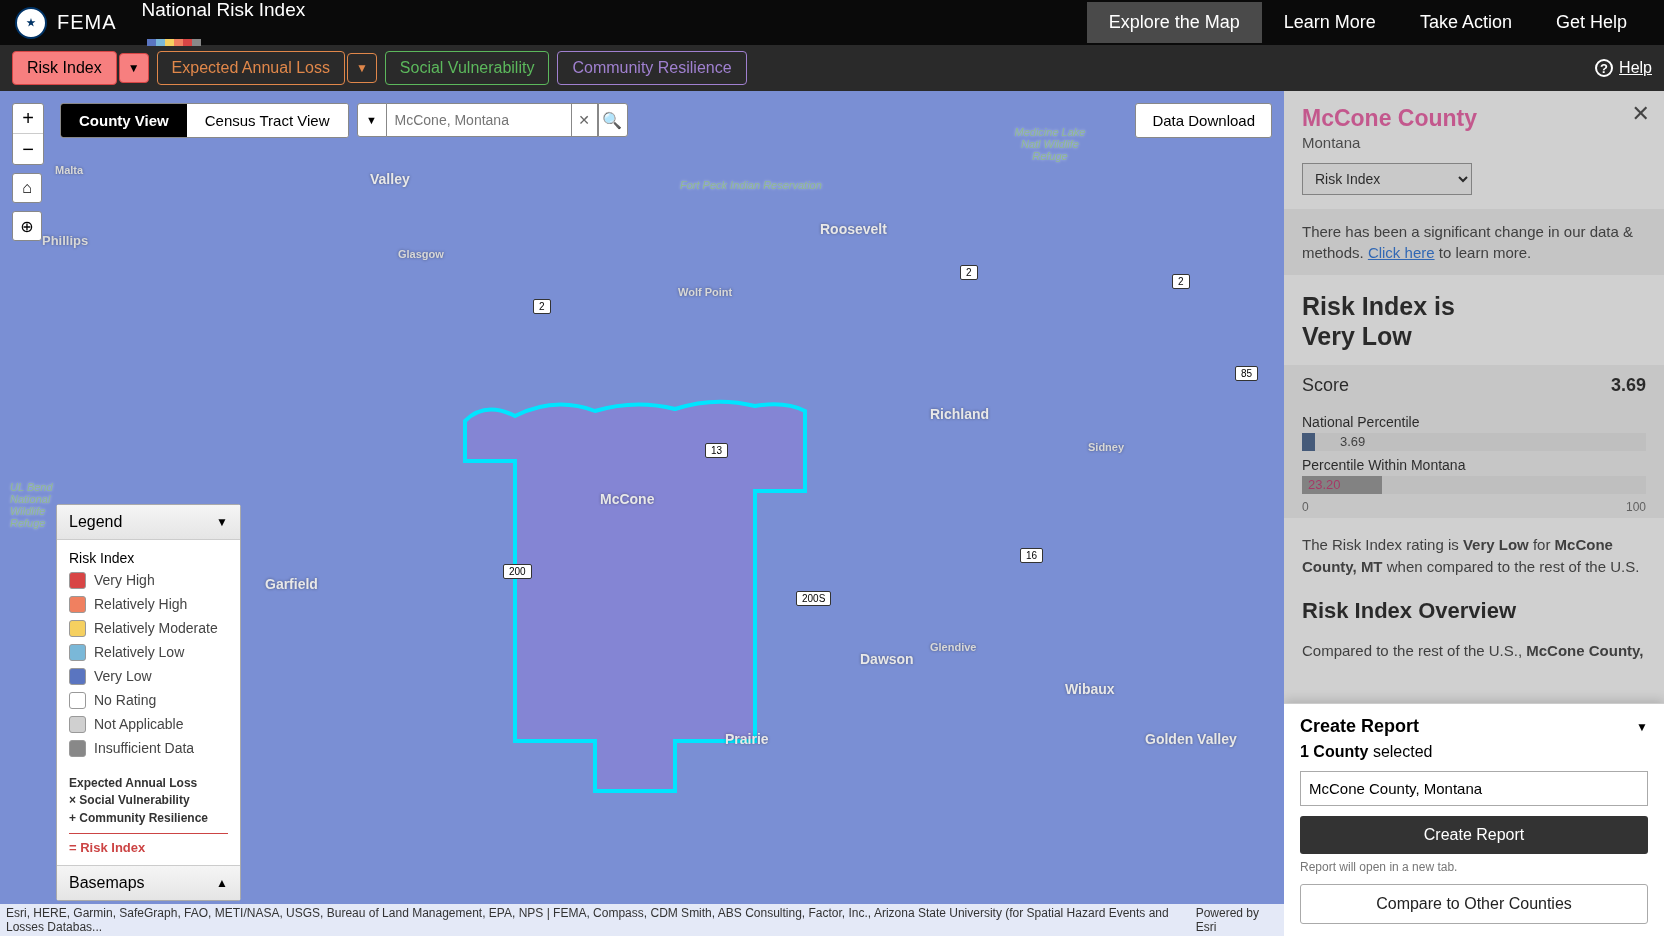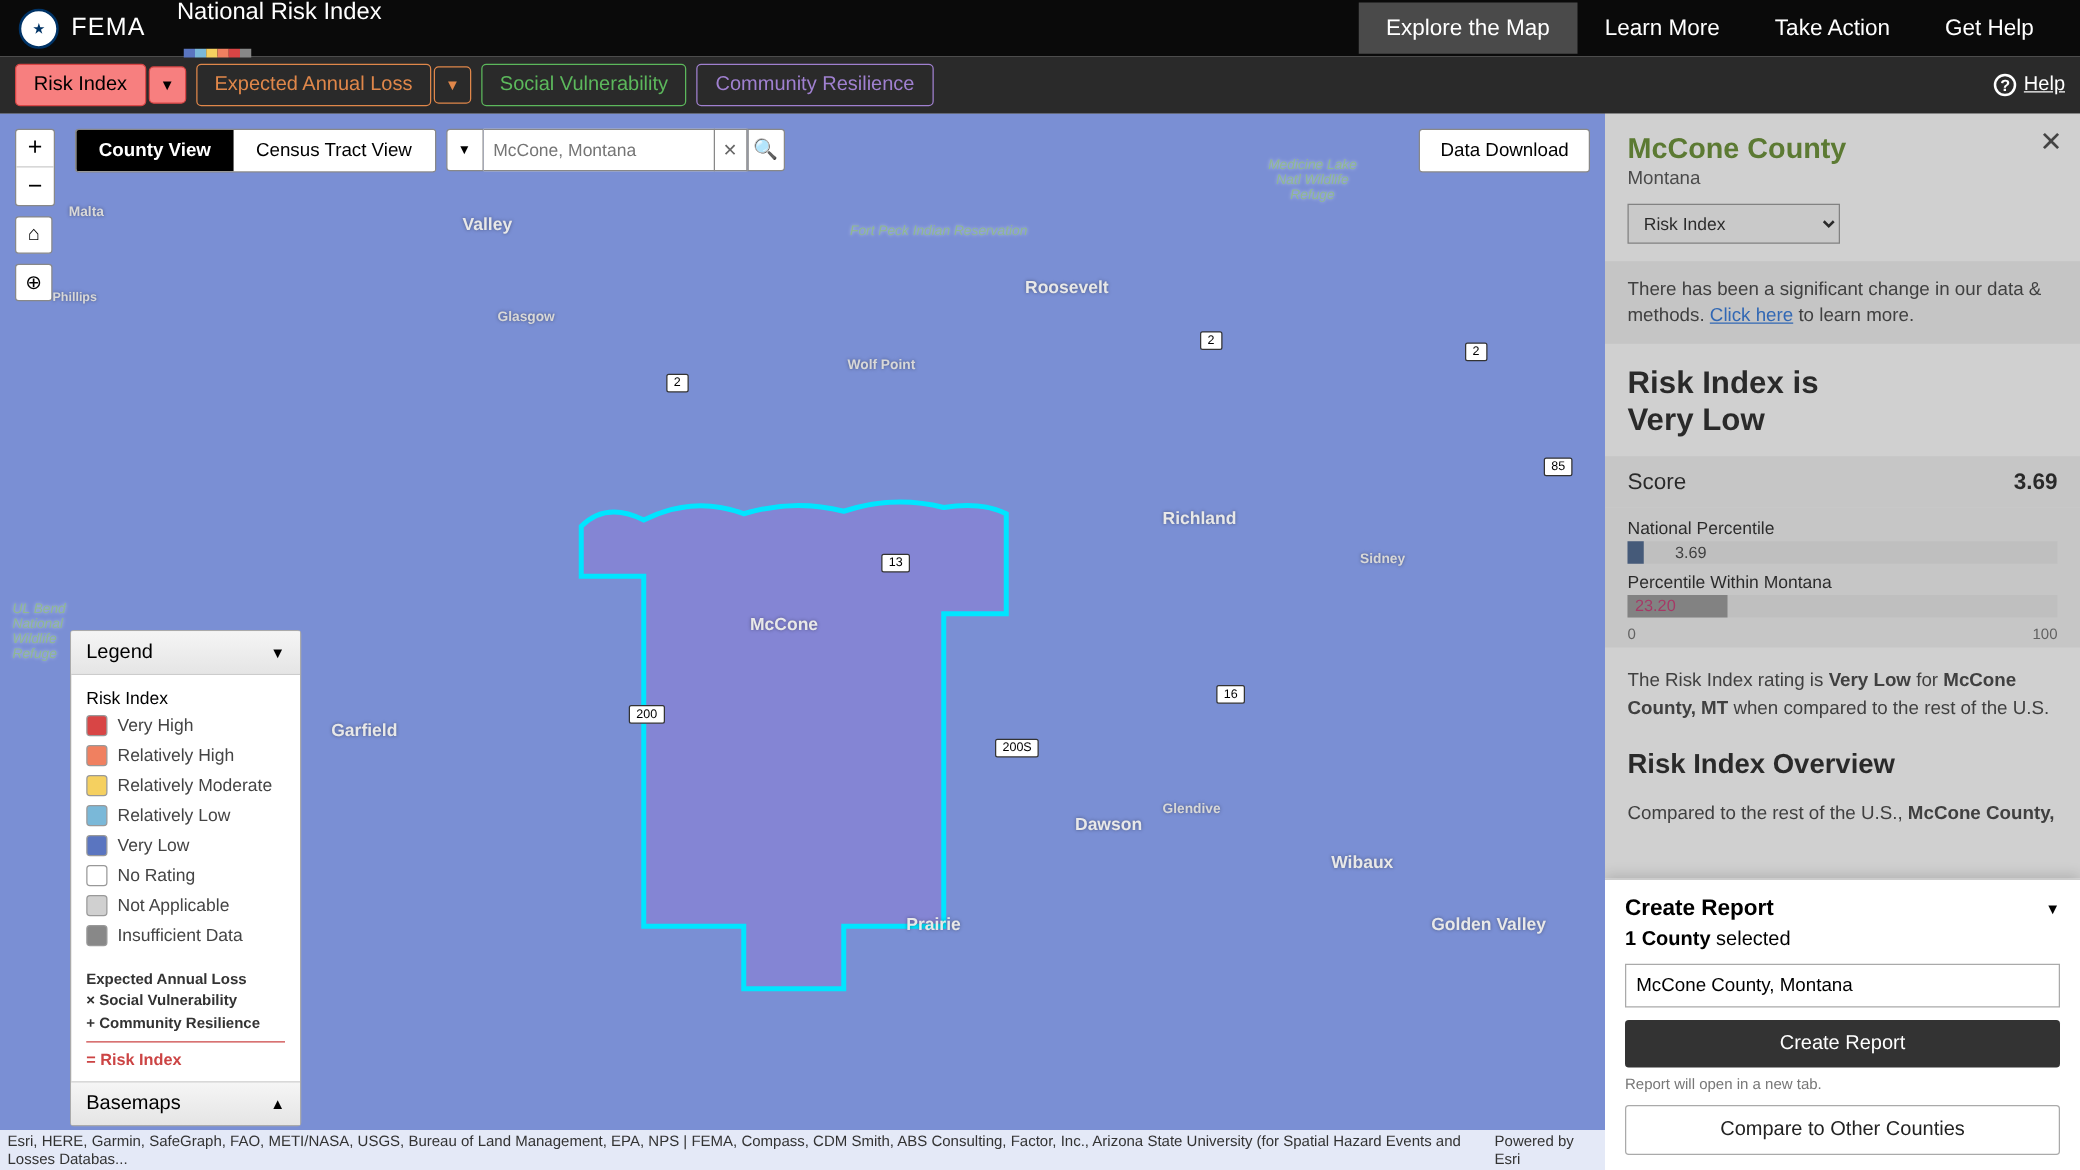--- a/index.html
+++ b/index.html
@@ -72,21 +72,21 @@
 .legend-result { margin-top: 6px; font-size: 13px; color: #c44; font-weight: 600; }
 .basemaps { padding: 8px 12px; background: linear-gradient(#f5f5f5,#e5e5e5); border-top: 1px solid #ccc; display: flex; justify-content: space-between; align-items: center; cursor: pointer; font-size: 16px; }
 
 
 .attribution { position: absolute; left: 0; right: 0; bottom: 0; background: rgba(255,255,255,0.8); font-size: 12px; color: #333; padding: 2px 6px; display: flex; z-index: 5; }
 
 
 .right-panel { width: 380px; background: #fff; position: relative; overflow: hidden; display: flex; flex-direction: column; }
 .panel-overlay { position: absolute; inset: 0; background: rgba(120,120,120,0.35); z-index: 1; pointer-events: none; }
 .panel-content { padding: 14px 18px; flex: 1; overflow-y: auto; }
-.panel-title { font-size: 23px; font-weight: bold; color: #4d7c0f; }
+.panel-title { font-size: 23px; font-weight: bold; color: #ec4899; }
 .panel-sub { font-size: 15px; color: #333; margin-top: 2px; }
 .close-x { position: absolute; top: 10px; right: 14px; font-size: 22px; color: #444; cursor: pointer; z-index: 2; }
 .dropdown { margin-top: 12px; width: 170px; padding: 6px 8px; border: 1px solid #888; font-size: 14px; background: #f4f4f4; }
 .notice { background: #eee; margin: 14px -18px 0; padding: 12px 18px; font-size: 15px; color: #222; line-height: 1.4; }
 .notice a { color: #0b5fd4; text-decoration: underline; }
 .rating-heading { font-size: 25px; font-weight: bold; margin-top: 16px; line-height: 1.2; }
 .score-row { display: flex; justify-content: space-between; background: #f0f0f0; margin: 14px -18px 0; padding: 10px 18px; font-size: 18px; }
 .score-row .val { font-weight: bold; }
 .perc-box { background: #f0f0f0; margin: 0 -18px; padding: 8px 18px 4px; font-size: 14px; }
 .perc-bar { height: 18px; background: #e5e5e5; position: relative; margin: 3px 0 6px; }
@@ -190,38 +190,38 @@
 
     <div class="map-label" style="top:80px;left:370px">Valley</div>
     <div class="map-label" style="top:130px;left:820px">Roosevelt</div>
     <div class="map-label" style="top:315px;left:930px">Richland</div>
     <div class="map-label" style="top:400px;left:600px">McCone</div>
     <div class="map-label" style="top:560px;left:860px">Dawson</div>
     <div class="map-label" style="top:485px;left:265px">Garfield</div>
     <div class="map-label" style="top:640px;left:725px">Prairie</div>
     <div class="map-label" style="top:590px;left:1065px">Wibaux</div>
     <div class="map-label" style="top:640px;left:1145px">Golden Valley</div>
-    <div class="map-label map-label-sm" style="top:142px;left:42px;font-size:10px">Phillips</div>
+    <div class="map-label map-label-sm" style="top:142px;left:42px;font-size:13px">Phillips</div>
     <div class="map-label map-label-sm" style="top:73px;left:55px">Malta</div>
     <div class="map-label map-label-sm" style="top:157px;left:398px">Glasgow</div>
     <div class="map-label map-label-sm" style="top:195px;left:678px">Wolf Point</div>
     <div class="map-label map-label-sm" style="top:350px;left:1088px">Sidney</div>
     <div class="map-label map-label-sm" style="top:550px;left:930px">Glendive</div>
     <div class="map-label-park" style="position:absolute;top:88px;left:680px;text-align:center">Fort Peck Indian Reservation</div>
     <div class="map-label-park" style="position:absolute;top:35px;left:1005px;text-align:center;width:90px">Medicine Lake Natl Wildlife Refuge</div>
     <div class="map-label-park" style="position:absolute;top:390px;left:10px;width:60px">UL Bend National Wildlife Refuge</div>
 
     <div class="route-badge" style="top:208px;left:533px">2</div>
     <div class="route-badge" style="top:174px;left:960px">2</div>
     <div class="route-badge" style="top:183px;left:1172px">2</div>
     <div class="route-badge" style="top:275px;left:1235px">85</div>
     <div class="route-badge" style="top:352px;left:705px">13</div>
     <div class="route-badge" style="top:473px;left:503px">200</div>
     <div class="route-badge" style="top:500px;left:796px">200S</div>
-    <div class="route-badge" style="top:457px;left:973px">16</div>
+    <div class="route-badge" style="top:457px;left:1020px">16</div>
 
     <div class="legend">
       <div class="legend-header">
         <span>Legend</span>
         <span class="chev">▼</span>
       </div>
       <div class="legend-body">
         <div class="legend-title">Risk Index</div>
         <div id="legend-items">
             <div class="legend-item">

